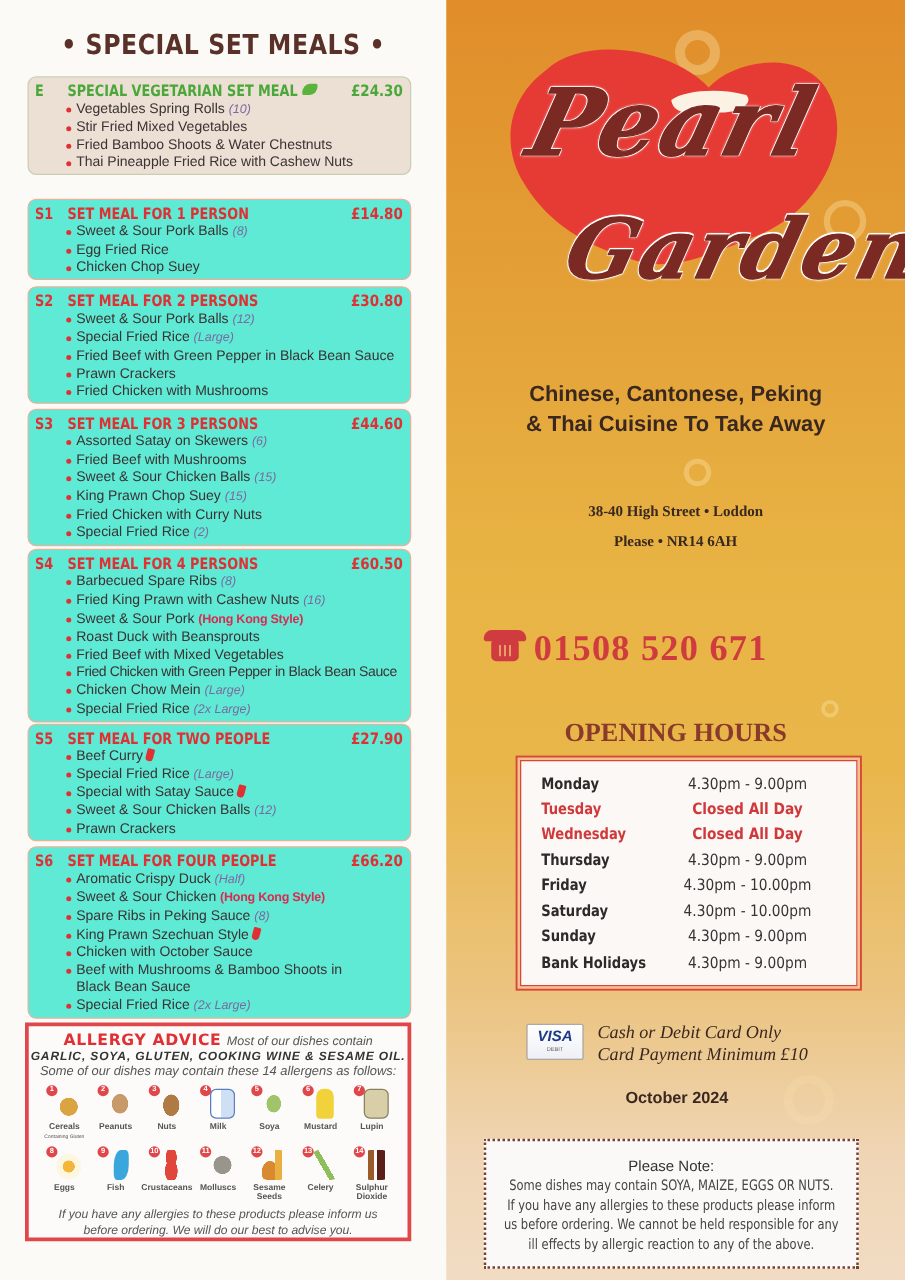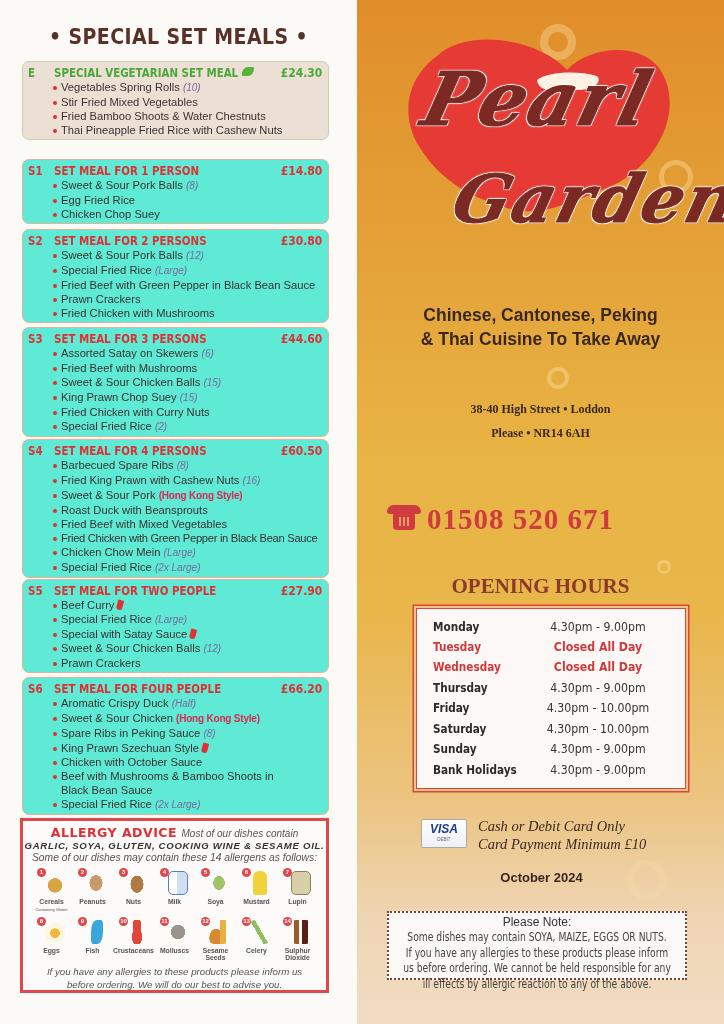--- a/index.html
+++ b/index.html
@@ -63,21 +63,21 @@
   .hours-box { position: absolute; left: 59px; top: 608px; width: 270px; height: 181px; background: #fbf8f5; border: 1.5px solid #d9473a; box-shadow: 0 0 0 2px #f3c18c, 0 0 0 3.5px #d9473a; }
   .hours-row { position: absolute; left: 16px; width: 250px; height: 20px; font-family: "DejaVu Sans", sans-serif; font-size: 12.5px; }
   .hours-row .day { position: absolute; left: 0; top: 0; font-weight: bold; color: #2e2a2a; transform: scaleX(0.84); transform-origin: left; white-space: nowrap; }
   .hours-row .time { position: absolute; left: 100px; width: 130px; text-align: center; top: 0; color: #3a3333; transform: scaleX(0.88); white-space: nowrap; }
   .hours-row.closed .day, .hours-row.closed .time { color: #d0393c; font-weight: bold; }
   .visa { position: absolute; left: 64px; top: 819px; width: 46px; height: 29px; background: linear-gradient(#fff, #eef0f6); border: 1px solid #aaa; border-radius: 2px; text-align: center; }
   .visa .v { font-weight: bold; font-style: italic; font-size: 12px; color: #1b3a8b; line-height: 15px; margin-top: 2px; }
   .visa .d { font-size: 4.5px; color: #666; line-height: 6px; }
   .payment { position: absolute; left: 121px; top: 817px; font-family: "Liberation Serif", serif; font-style: italic; font-size: 14.5px; color: #3a2820; line-height: 18px; }
   .date { position: absolute; left: 0; top: 870px; width: 367px; text-align: center; padding-left: 2px; font-weight: bold; font-size: 13px; color: #3a2820; }
-  .note-box { position: absolute; left: 30px; top: 911px; width: 300px; height: 69px; background: #fbf9f7; border: 2px dotted #7a4030; text-align: center; padding-top: 2px; }
+  .note-box { position: absolute; left: 30px; top: 911px; width: 300px; height: 104px; background: #fbf9f7; border: 2px dotted #7a4030; text-align: center; padding-top: 13px; }
   .note-box .nt { font-size: 12px; color: #333; line-height: 15px; }
   .note-box .nb { font-family: "DejaVu Sans", sans-serif; font-size: 11.5px; color: #444; line-height: 15.5px; transform: scaleX(0.8); width: 125%; margin-left: -12.5%; }
 </style>
 </head>
 <body>
 
 <div class="left">
   <div class="title">• SPECIAL SET MEALS •</div>
 
   <div class="meal veg" style="top:61px;">

